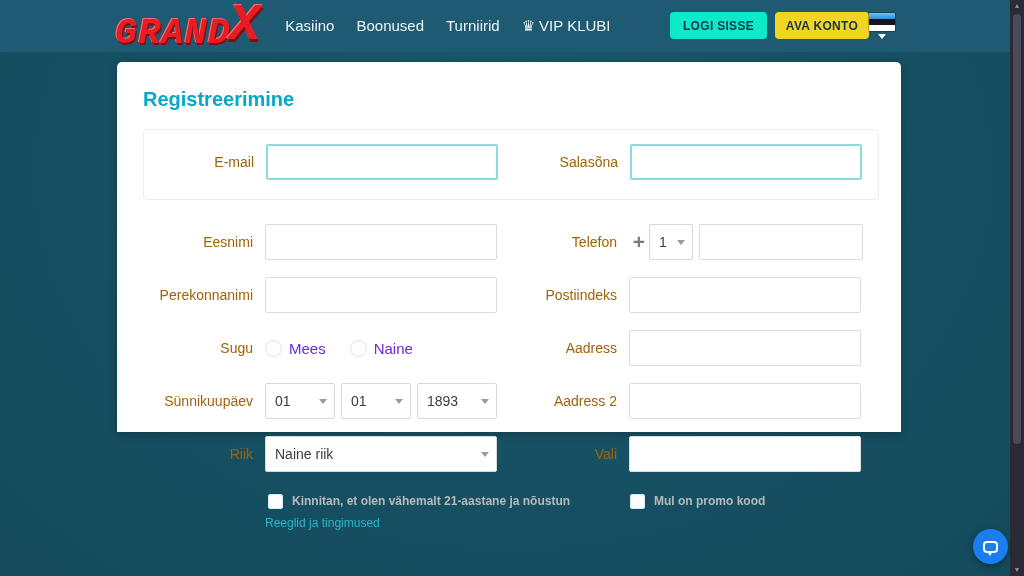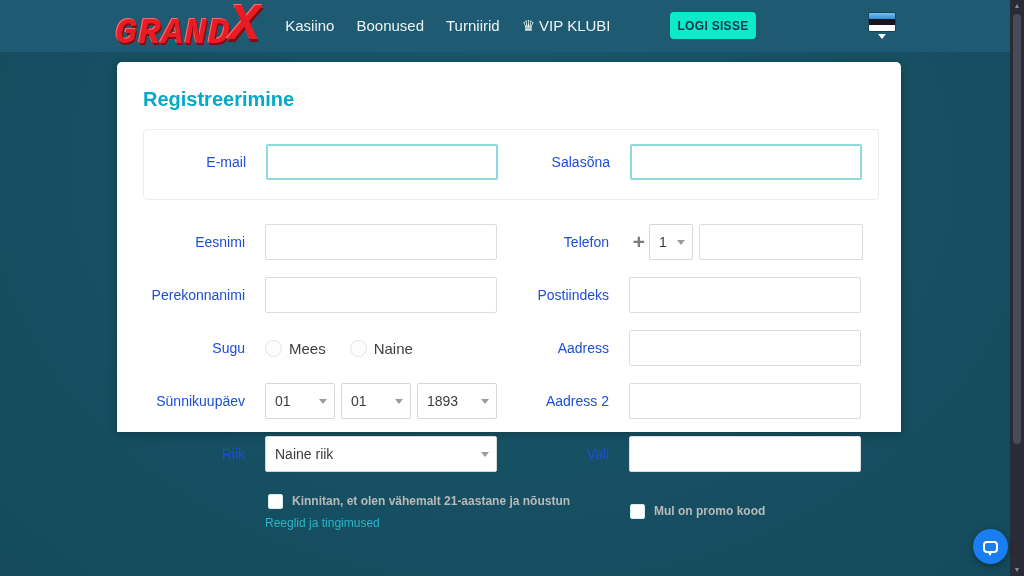--- a/index.html
+++ b/index.html
@@ -15,21 +15,21 @@
   .logo .grand { font-size:37px; letter-spacing:1px; color:#e81c24;
                  text-shadow:1px 2px 0 #7e0e12, -1px -1px 0 #ff6a6a; }
   .logo .x { font-size:52px; color:#e81c24; margin-left:-2px;
              text-shadow:1px 3px 0 #7e0e12, -1px -1px 0 #ff6a6a; }
   .nav { display:flex; align-items:flex-start; margin-left:14px; }
   .nav a { color:#eef4f5; font-size:15px; text-decoration:none; padding:0 11px; cursor:pointer; }
   .nav .crown { margin-right:4px; font-size:15px; }
   .hdr-buttons { position:absolute; left:670px; top:12px; display:flex; }
   .btn { height:27px; border:none; border-radius:4px; font-weight:bold; font-size:12px;
          color:#14384a; cursor:pointer; letter-spacing:.3px; font-family:"Liberation Sans",sans-serif; }
-  .btn-login { width:86px; background:#0deac9; margin-right:8px; }
+  .btn-login { width:97px; background:#0deac9; margin-right:8px; }
   .btn-register { width:94px; background:#f2d422; }
   .lang { position:absolute; left:869px; top:13px; width:26px; cursor:pointer; }
   .flag { width:26px; height:18px; border-radius:1px; overflow:hidden;
           box-shadow:0 0 0 1px rgba(0,0,0,.25); }
   .flag .b { height:6px; background:linear-gradient(#74c2f2,#2f8ed8); }
   .flag .k { height:6px; background:#15151f; }
   .flag .w { height:6px; background:#ffffff; }
   .lang .caret { width:0; height:0; margin:3px auto 0;
                  border-left:4px solid transparent; border-right:4px solid transparent;
                  border-top:5px solid #ffffff; }
@@ -48,48 +48,48 @@
         background:radial-gradient(ellipse at 50% 30%, #1a5a6e 0%, #165062 55%, #144a5c 100%); }
   .card { position:absolute; left:117px; top:62px; width:784px; height:370px;
           background:#ffffff; border-radius:5px 5px 0 0;
           box-shadow:0 2px 10px rgba(0,0,0,.25); z-index:3; }
   .card-inner { padding:26px 22px 0 26px; }
   .page-title { color:#04a9c8; font-size:20px; font-weight:bold; margin-bottom:18px; }
 
   
   .acct-box { border:1px solid #ececec; border-radius:4px; padding:14px 0 2px 0; margin-bottom:24px; }
   .row { display:flex; align-items:center; margin-bottom:17px; }
-  .lbl { color:#1d4ed8; font-size:14px; text-align:right; padding-right:20px; }
+  .lbl { color:#a16207; font-size:14px; text-align:right; padding-right:12px; }
   .lbl-l { width:122px; }
   .lbl-r { width:132px; }
   .inp { width:232px; height:36px; border:1px solid #dcdcdc; border-radius:2px;
          background:#fff; outline:none; padding:0 8px; font-size:14px; color:#444;
          font-family:"Liberation Sans",sans-serif; }
   .inp-cyan { border:2px solid #8fd8df; }
   .sel { height:36px; border:1px solid #d8d8d8; border-radius:2px; background:#fff;
          display:flex; align-items:center; justify-content:space-between;
          padding:0 7px 0 9px; font-size:14px; color:#3c3c3c; cursor:pointer; }
   .sel .caret { width:0; height:0; border-left:4px solid transparent;
                 border-right:4px solid transparent; border-top:5px solid #9c9c9c; margin-left:6px; }
   .gap { width:6px; }
   .plus { color:#7c7c7c; font-size:21px; font-weight:bold; width:20px; text-align:center; }
   .radio-group { display:flex; align-items:center; }
   .radio { width:17px; height:17px; border:1px solid #e3e3e3; border-radius:50%;
            background:#fdfdfd; margin-right:7px; cursor:pointer; }
-  .radio-lbl { color:#404040; font-size:15px; margin-right:24px; }
+  .radio-lbl { color:#6d28d9; font-size:15px; margin-right:24px; }
 
   .check-area { margin-top:22px; position:relative; }
   .check-row { display:flex; align-items:flex-start; position:relative; margin-bottom:4px; }
   .checkbox { width:15px; height:15px; border:1px solid #d6ecef; border-radius:2px;
               background:#fff; cursor:pointer; flex:0 0 auto; }
   .chk-lbl { color:#b9b9b9; font-size:12px; margin-left:9px; line-height:15px;font-weight:bold; }
   .indent { margin-left:125px; }
   .terms-link { color:#2bb5c9; font-size:12px; margin:2px 0 6px 122px; display:inline-block;
                 text-decoration:none; cursor:pointer; }
-  .promo { position:absolute; left:487px; top:10px; display:flex; align-items:flex-start; }
+  .promo { position:absolute; left:487px; top:0; display:flex; align-items:flex-start; }
 
   
   .chat-btn { position:absolute; left:973px; top:529px; width:35px; height:35px;
               border-radius:50%; background:#1a7df0; z-index:10; cursor:pointer;
               display:flex; align-items:center; justify-content:center;
               box-shadow:0 2px 6px rgba(0,0,0,.35); }
   .bubble { position:relative; width:15px; height:12px; border:2.5px solid #fff;
             border-radius:4px; }
   .bubble:after { content:""; position:absolute; left:2px; bottom:-5px; width:0; height:0;
                   border-left:3px solid transparent; border-right:3px solid transparent;
@@ -106,20 +106,21 @@
       <span class="x">X</span>
   </div>
   <div class="nav">
     <a>Kasiino</a>
     <a>Boonused</a>
     <a>Turniirid</a>
     <a><span class="crown">♛</span><span>VIP KLUBI</span></a>
   </div>
   <div class="hdr-buttons">
     <button class="btn btn-login">LOGI SISSE</button>
+    <button class="btn btn-register">AVA KONTO</button>
   </div>
   <div class="lang">
     <div class="flag">
       <div class="b"></div>
         <div class="k"></div>
         <div class="w"></div>
     </div>
     <div class="caret"></div>
   </div>
 </div>

